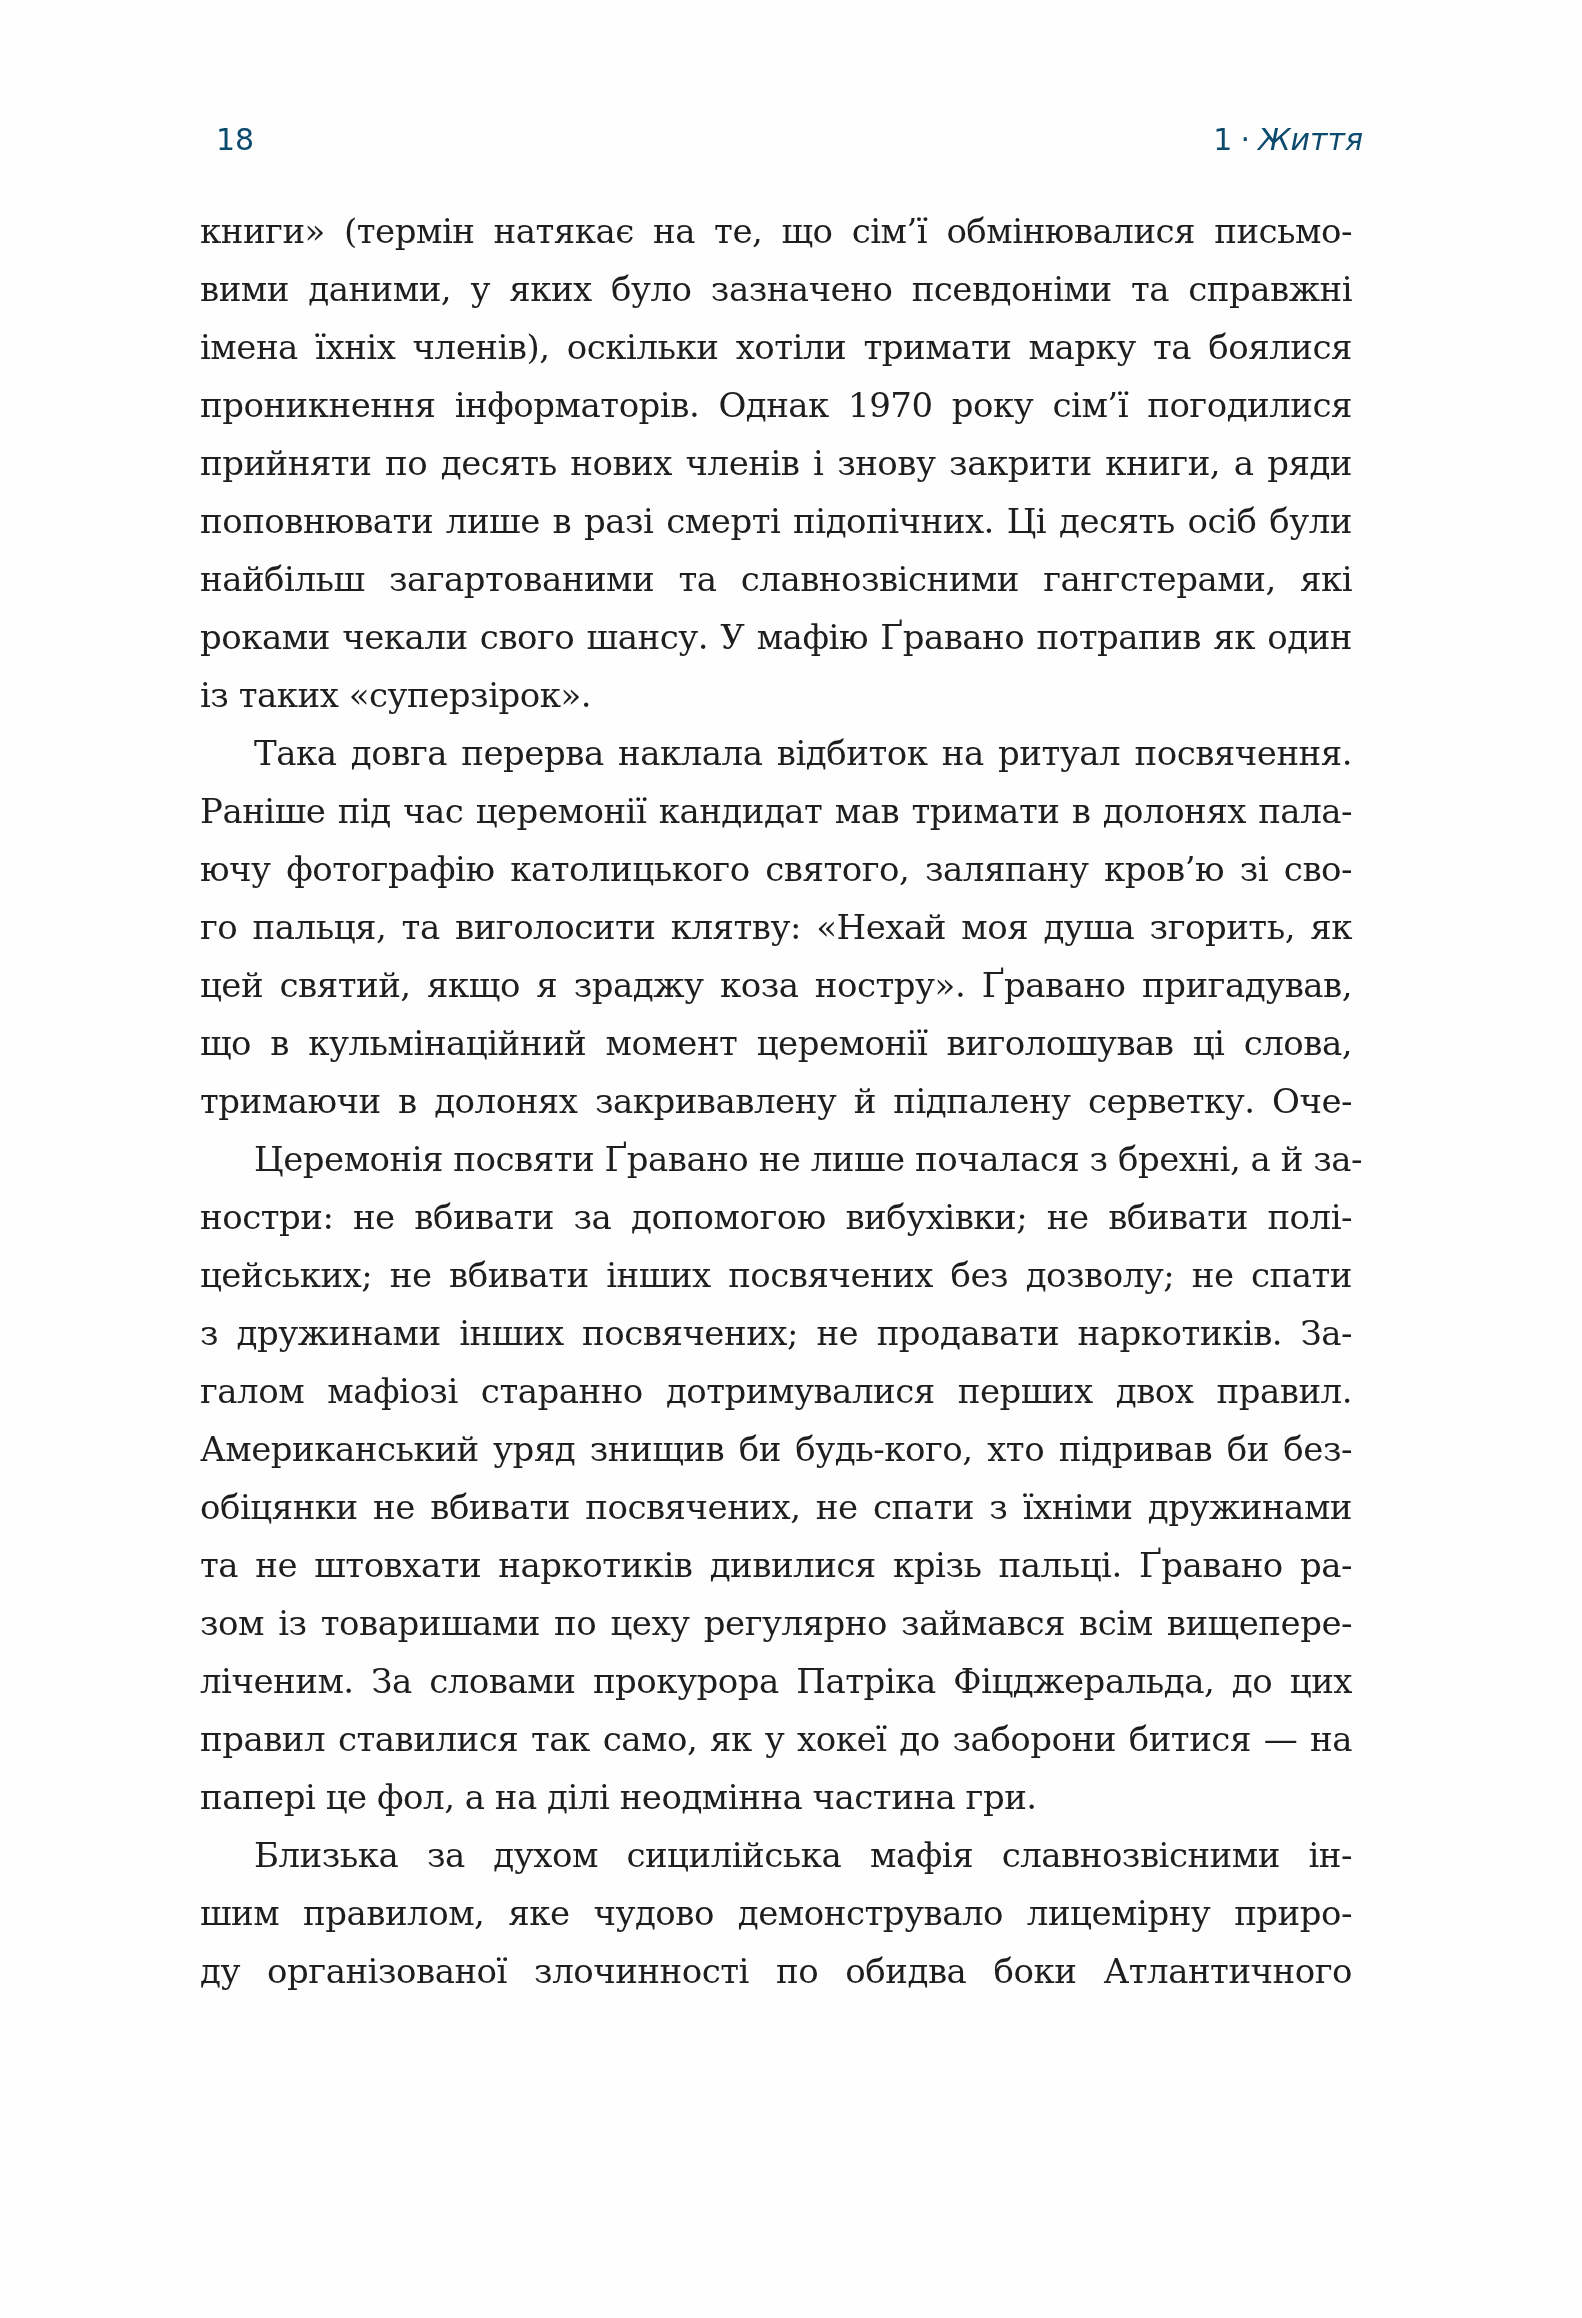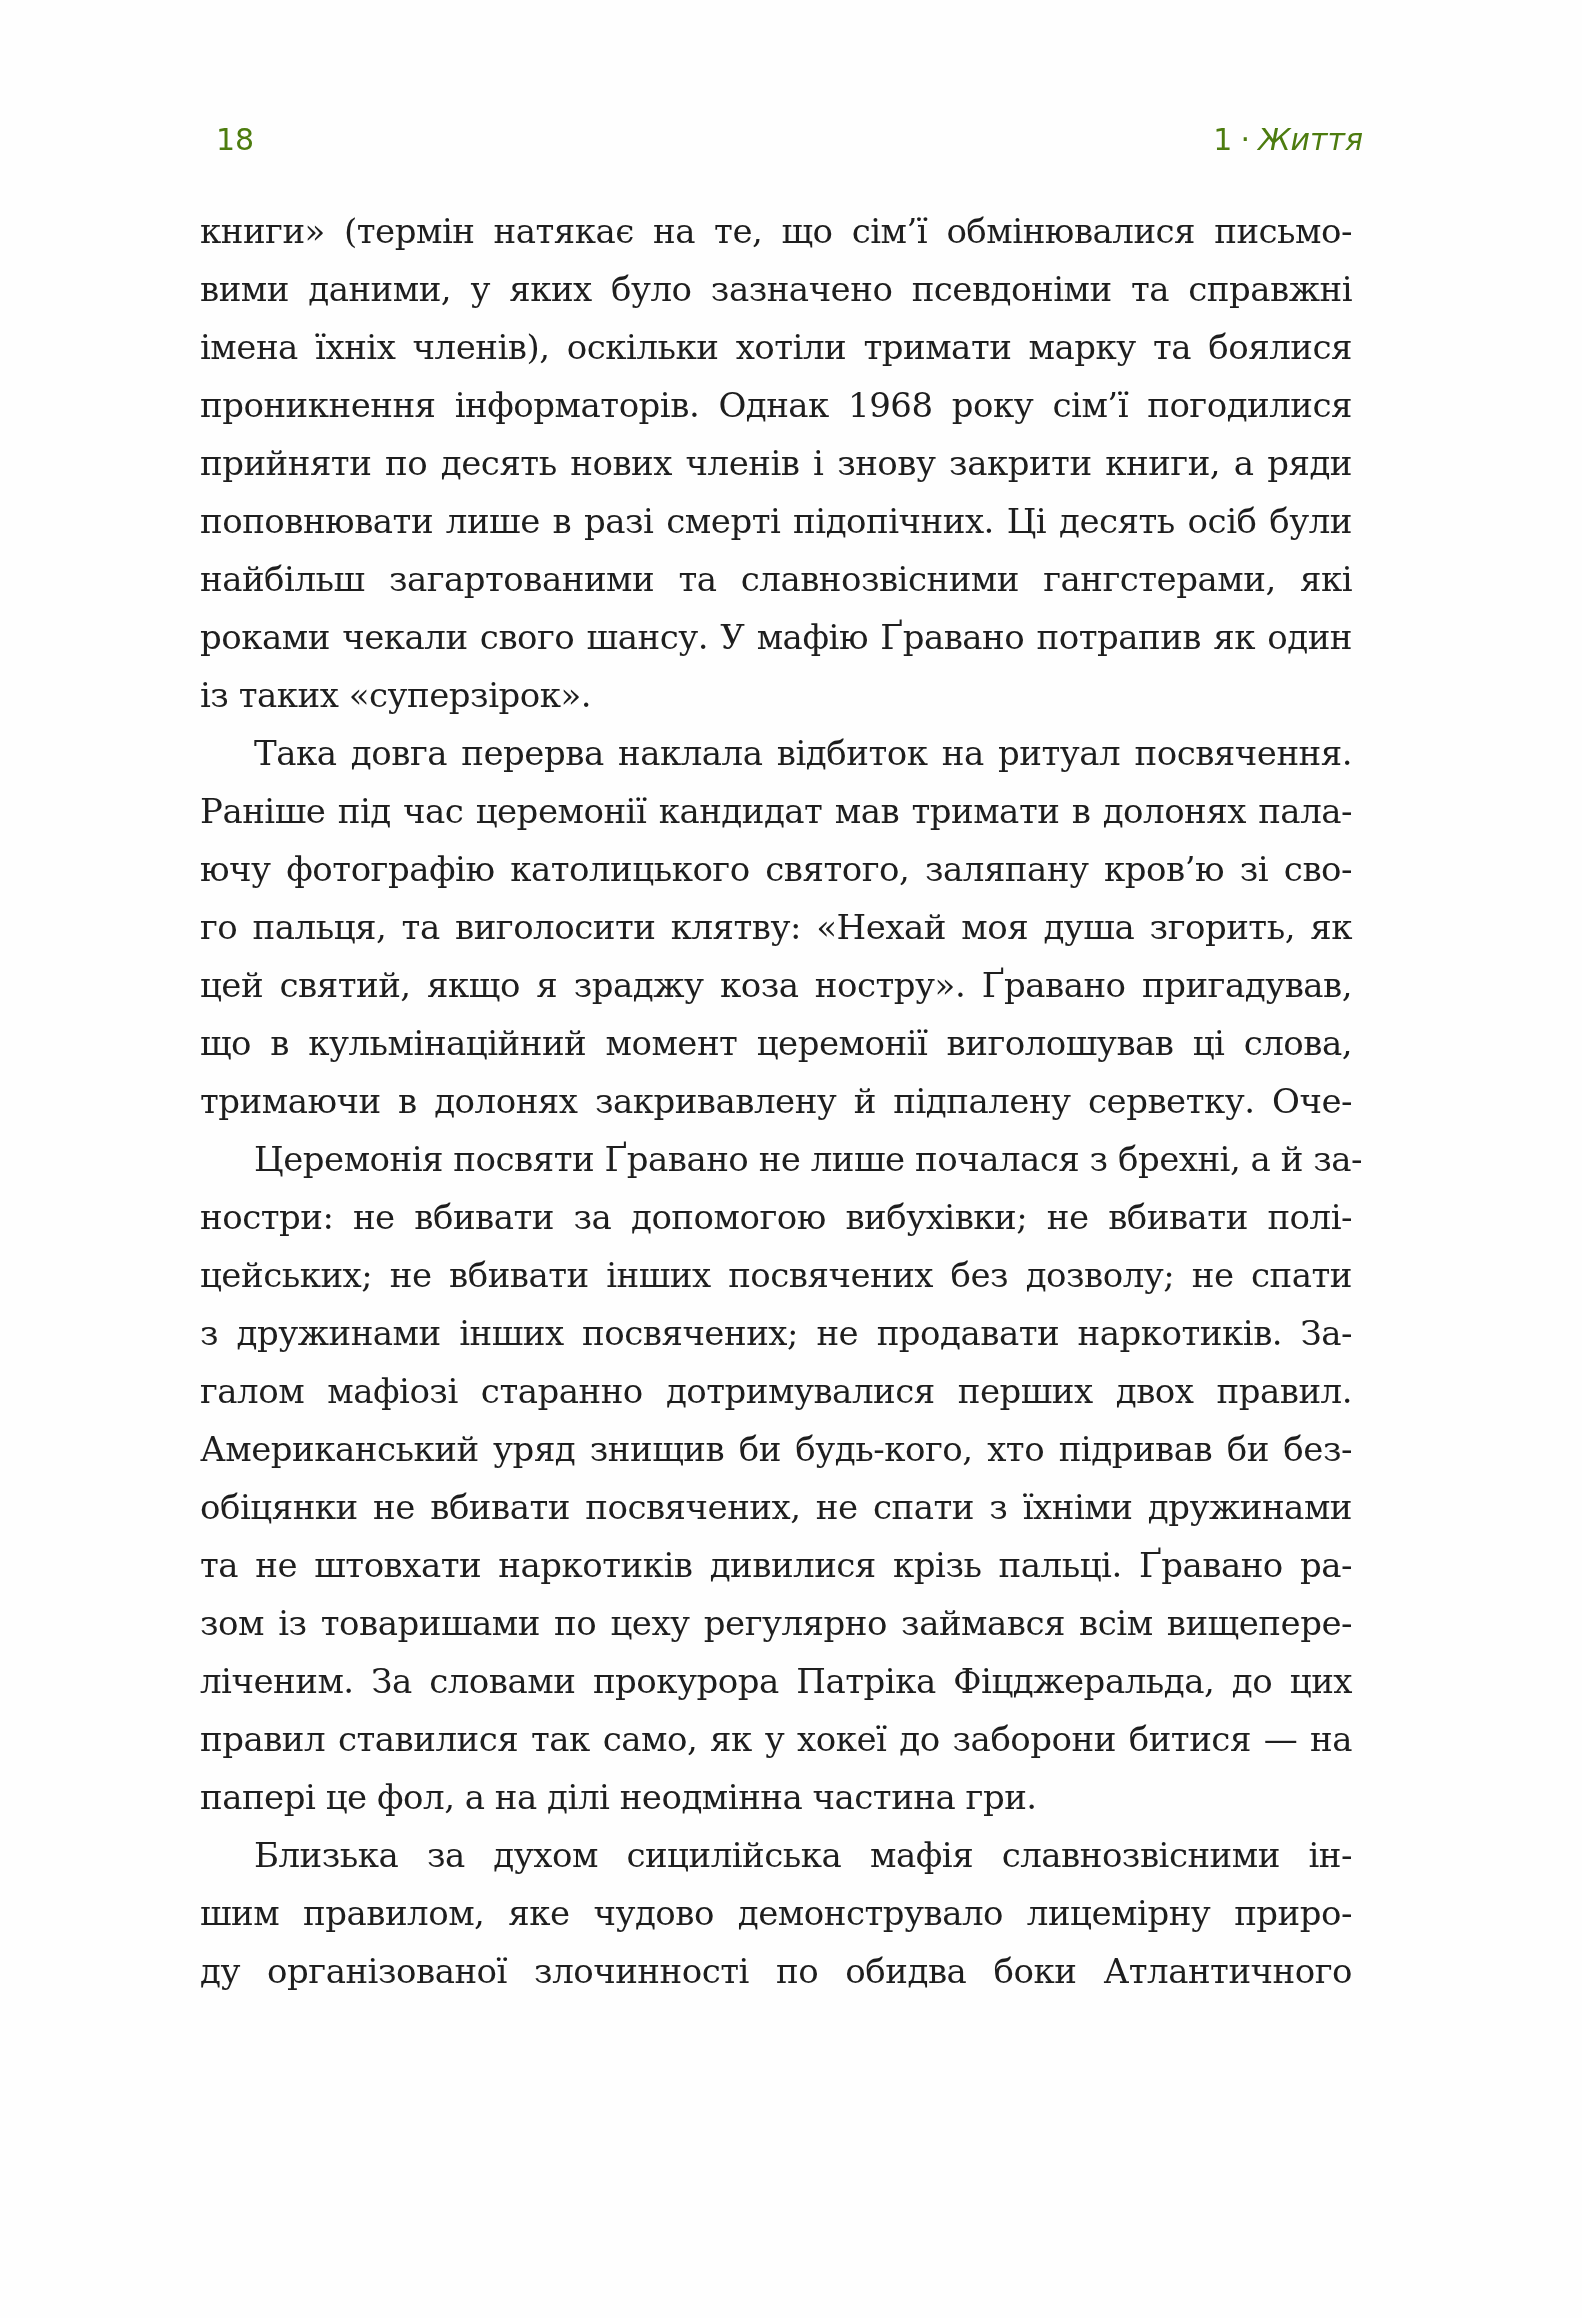--- a/index.html
+++ b/index.html
@@ -23,21 +23,21 @@
     background: #fefefe;
   }
   .running-head {
     position: absolute;
     top: 122px;
     left: 216px;
     width: 1147px;
     height: 41px;
     font-family: "DejaVu Sans", sans-serif;
     font-size: 30px;
-    color: #4d7c0f;
+    color: #0c4a6e;
   }
   .folio {
     position: absolute;
     left: 0;
     top: 0;
   }
   .chapter-head {
     position: absolute;
     right: 0;
     top: 0;
@@ -83,21 +83,21 @@
       <span class="num">1</span><span class="sep">·</span><span class="title">Життя</span>
     </span>
   </div>
 
   <div class="body-text">
 
     <div>
       <span class="line">книги» (термін натякає на те, що сім’ї обмінювалися письмо-</span>
       <span class="line">вими даними, у яких було зазначено псевдоніми та справжні</span>
       <span class="line">імена їхніх членів), оскільки хотіли тримати марку та боялися</span>
-      <span class="line">проникнення інформаторів. Однак 1968 року сім’ї погодилися</span>
+      <span class="line">проникнення інформаторів. Однак 1970 року сім’ї погодилися</span>
       <span class="line">прийняти по десять нових членів і знову закрити книги, а ряди</span>
       <span class="line">поповнювати лише в разі смерті підопічних. Ці десять осіб були</span>
       <span class="line">найбільш загартованими та славнозвісними гангстерами, які</span>
       <span class="line">роками чекали свого шансу. У мафію Ґравано потрапив як один</span>
       <span class="line last">із таких «суперзірок».</span>
     </div>
 
     <div>
       <span class="line indent">Така довга перерва наклала відбиток на ритуал посвячення.</span>
       <span class="line">Раніше під час церемонії кандидат мав тримати в долонях пала-</span>

